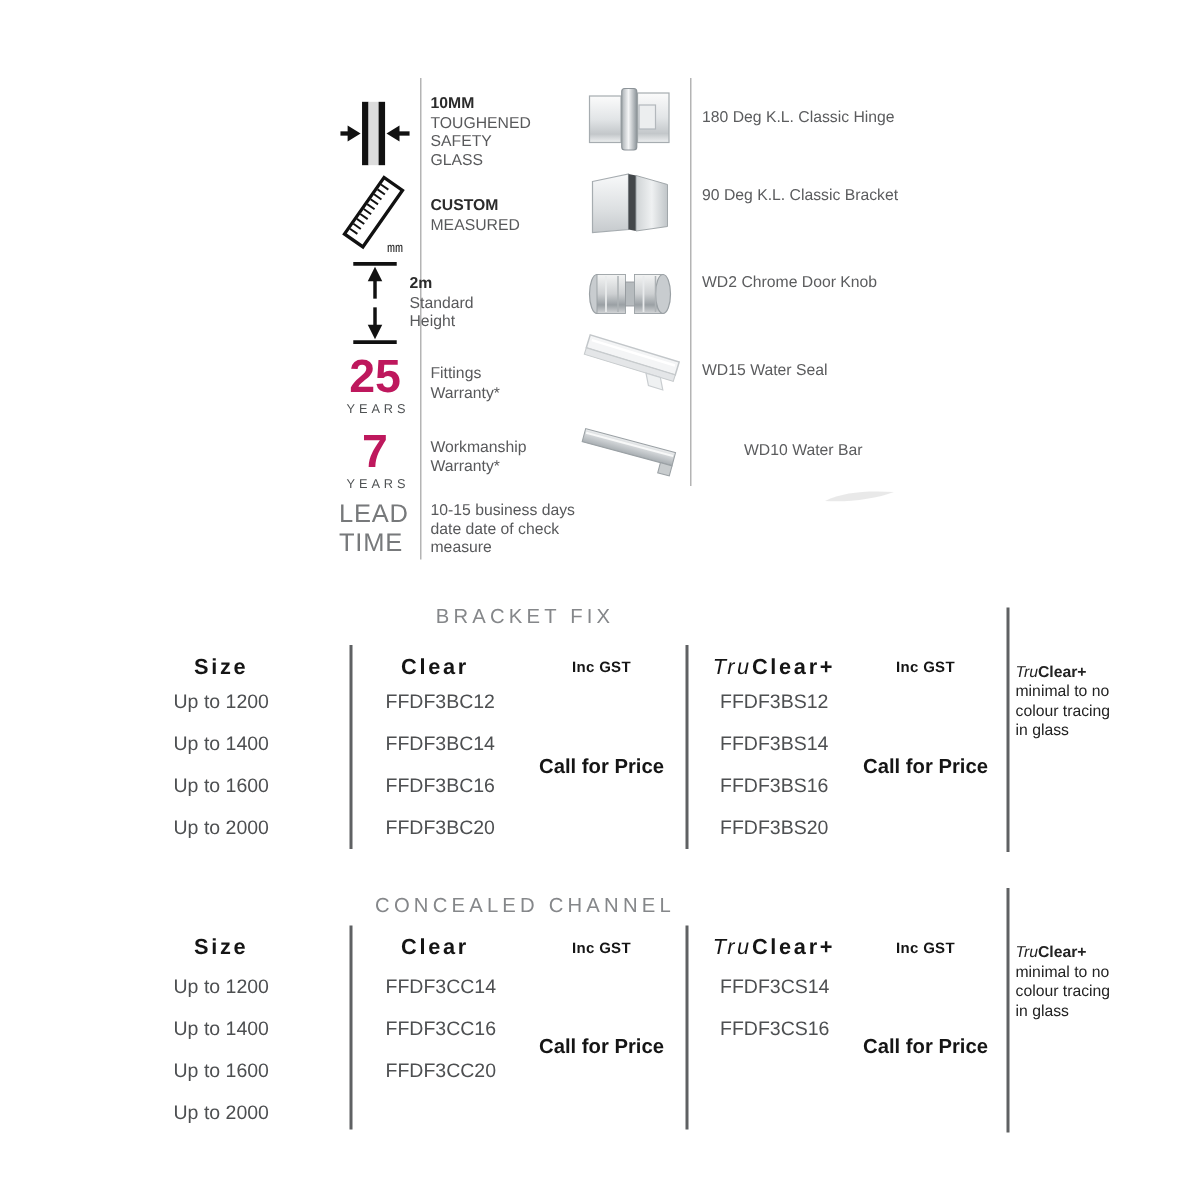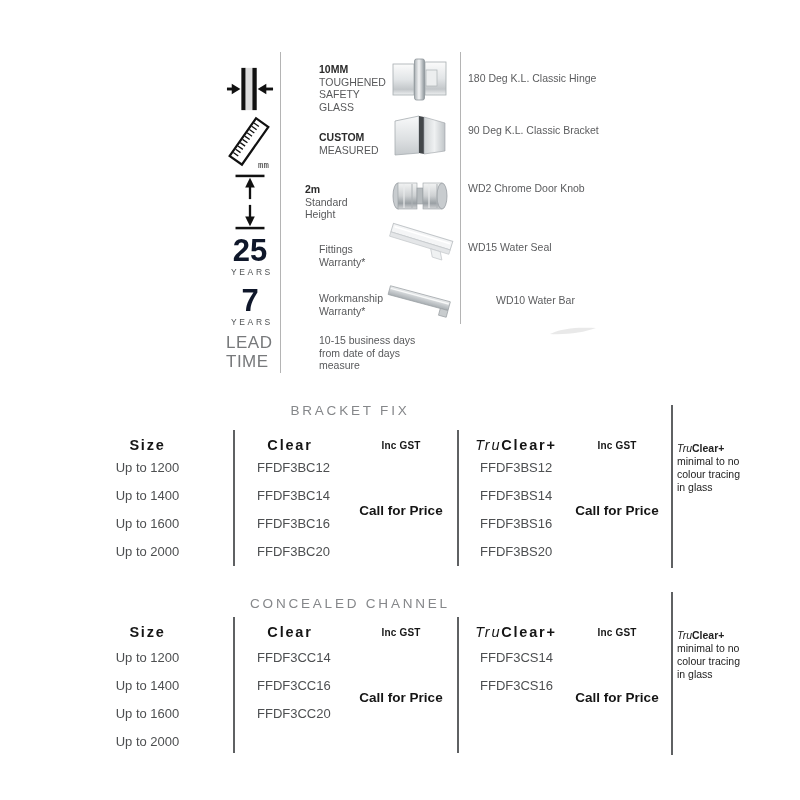--- a/index.html
+++ b/index.html
@@ -1,23 +1,23 @@
 <!DOCTYPE html>
 <html><head>
 <meta charset="utf-8">
 <style>
   html,body{margin:0;padding:0;background:#fff;}
   .canvas{position:relative;width:800px;height:800px;background:#ffffff;
           font-family:"Liberation Sans", sans-serif;color:#58595b;overflow:hidden;}
   .abs{position:absolute;}
   .vline-light{position:absolute;width:1px;background:#b4b4b4;}
   .vline-dark{position:absolute;width:2px;background:#5f6163;}
-  .spec-text{font-size:10.5px;line-height:12.5px;color:#58595b;margin-left:32px;}
+  .spec-text{font-size:10.5px;line-height:12.5px;color:#58595b;}
   .spec-title-bold{font-weight:bold;color:#2b2b2b;}
-  .big-num{font-size:31px;font-weight:bold;color:#0f172a;line-height:30px;text-align:center;}
+  .big-num{font-size:31px;font-weight:bold;color:#be185d;line-height:30px;text-align:center;}
   .years{font-size:8.5px;letter-spacing:2.6px;color:#4f5254;text-align:center;padding-left:2px;}
   .lead-time{font-size:17px;line-height:19px;color:#77797b;letter-spacing:0.5px;}
   .prod-label{font-size:10.5px;color:#5b5c5e;}
   .tbl-title{font-size:13.5px;letter-spacing:2.8px;color:#85878a;font-weight:500;text-align:center;}
   .col-head{font-size:14.5px;font-weight:bold;letter-spacing:1.8px;color:#151515;text-align:center;}
   .col-head .tru{font-style:italic;font-weight:normal;}
   .inc-gst{font-size:10px;font-weight:bold;color:#151515;text-align:center;letter-spacing:0.2px;}
   .cells{font-size:13px;color:#4d4f51;}
   .cells div{height:28px;line-height:28px;}
   .cells.centered{text-align:center;}
@@ -113,21 +113,21 @@
       <div>Warranty*</div>
     </div>
 
     <div class="abs spec-text" style="left:287px;top:292px;width:110px;">
       <div>Workmanship</div>
       <div>Warranty*</div>
     </div>
 
     <div class="abs spec-text" style="left:287px;top:334px;width:112px;">
       <div>10-15 business days</div>
-      <div>from date of days</div>
+      <div>date date of check</div>
       <div>measure</div>
     </div>
 
     <div class="abs" style="left:392px;top:57px;">
       <svg width="56" height="46" viewBox="0 0 56 46">
         <defs>
           <linearGradient id="hg" x1="0" y1="0" x2="0" y2="1">
             <stop offset="0" stop-color="#fbfbfb"></stop>
               <stop offset="0.5" stop-color="#e2e5e7"></stop>
             <stop offset="0.82" stop-color="#c3c7ca"></stop>

